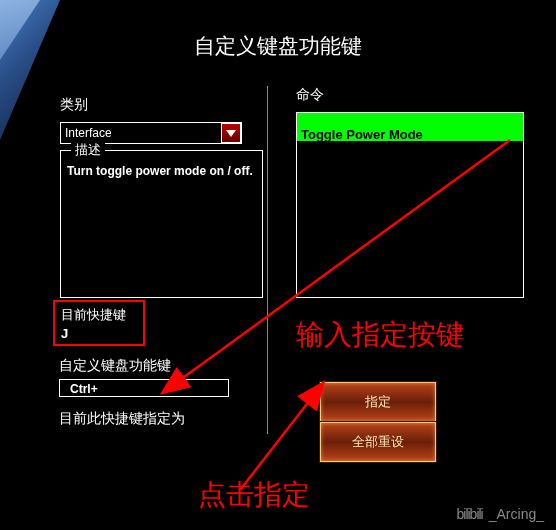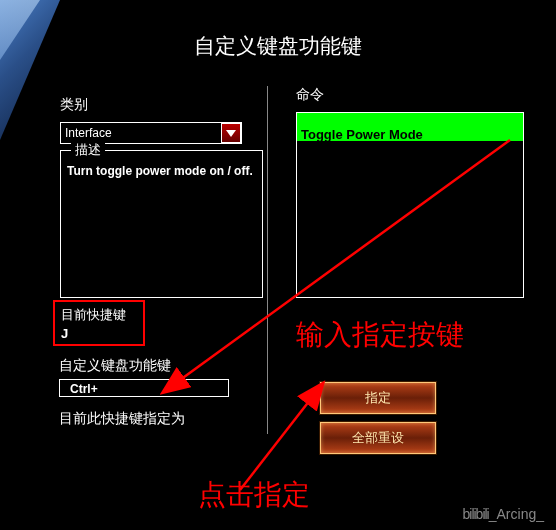--- a/index.html
+++ b/index.html
@@ -142,21 +142,21 @@
     padding: 2px 10px;
   }
   .assigned-label {
     position: absolute;
     left: 59px;
     top: 410px;
     font-size: 14px;
   }
   .game-button {
     width: 116px;
-    height: 32px;
+    height: 40px;
     background: linear-gradient(180deg, #b84218 0%, #6a1f08 50%, #b84218 100%);
     border: 1px solid #ffc97a;
     box-shadow: 0 0 0 1px #3a1a00, inset 0 0 4px rgba(255,210,130,0.5);
     color: #ffe8b0;
     font-size: 13px;
     display: flex;
     align-items: center;
     justify-content: center;
     cursor: pointer;
     font-family: "SimSun", sans-serif;
@@ -182,20 +182,21 @@
   .annot2 { left: 198px; top: 476px; }
   .watermark {
     position: absolute;
     right: 12px;
     bottom: 8px;
     color: #888;
     font-size: 14px;
     font-family: Arial, sans-serif;
     display: flex;
     align-items: center;
+    gap: 6px;
   }
   .watermark .bili {
     font-family: Arial, sans-serif;
     letter-spacing: -1px;
     color: #888;
   }
   svg.arrow { position: absolute; pointer-events: none; }
 </style>
 </head>
 <body>

